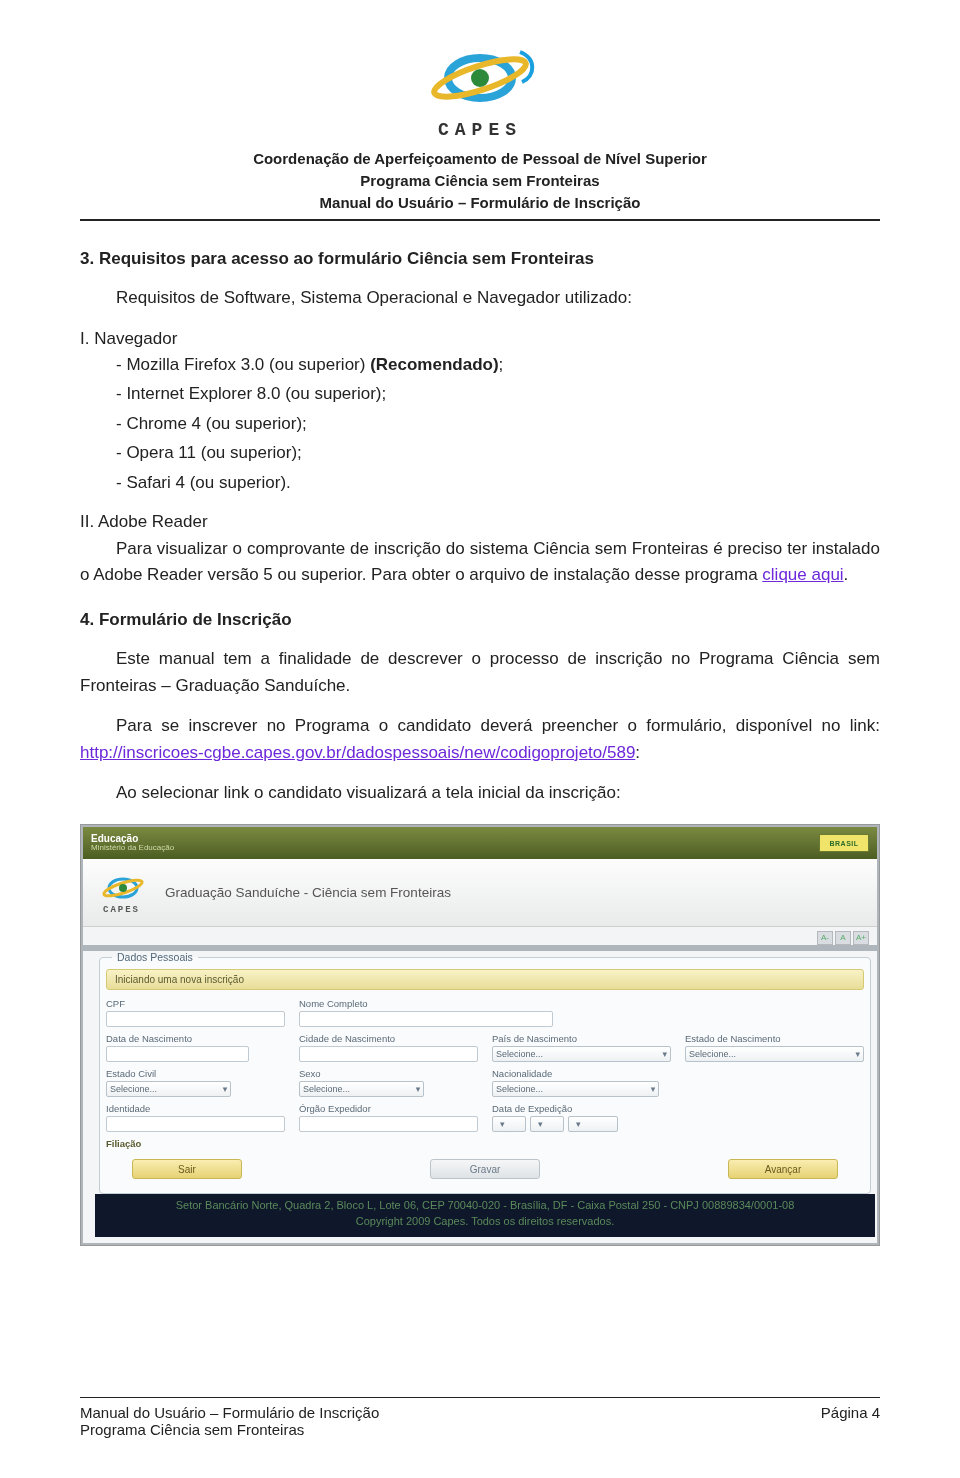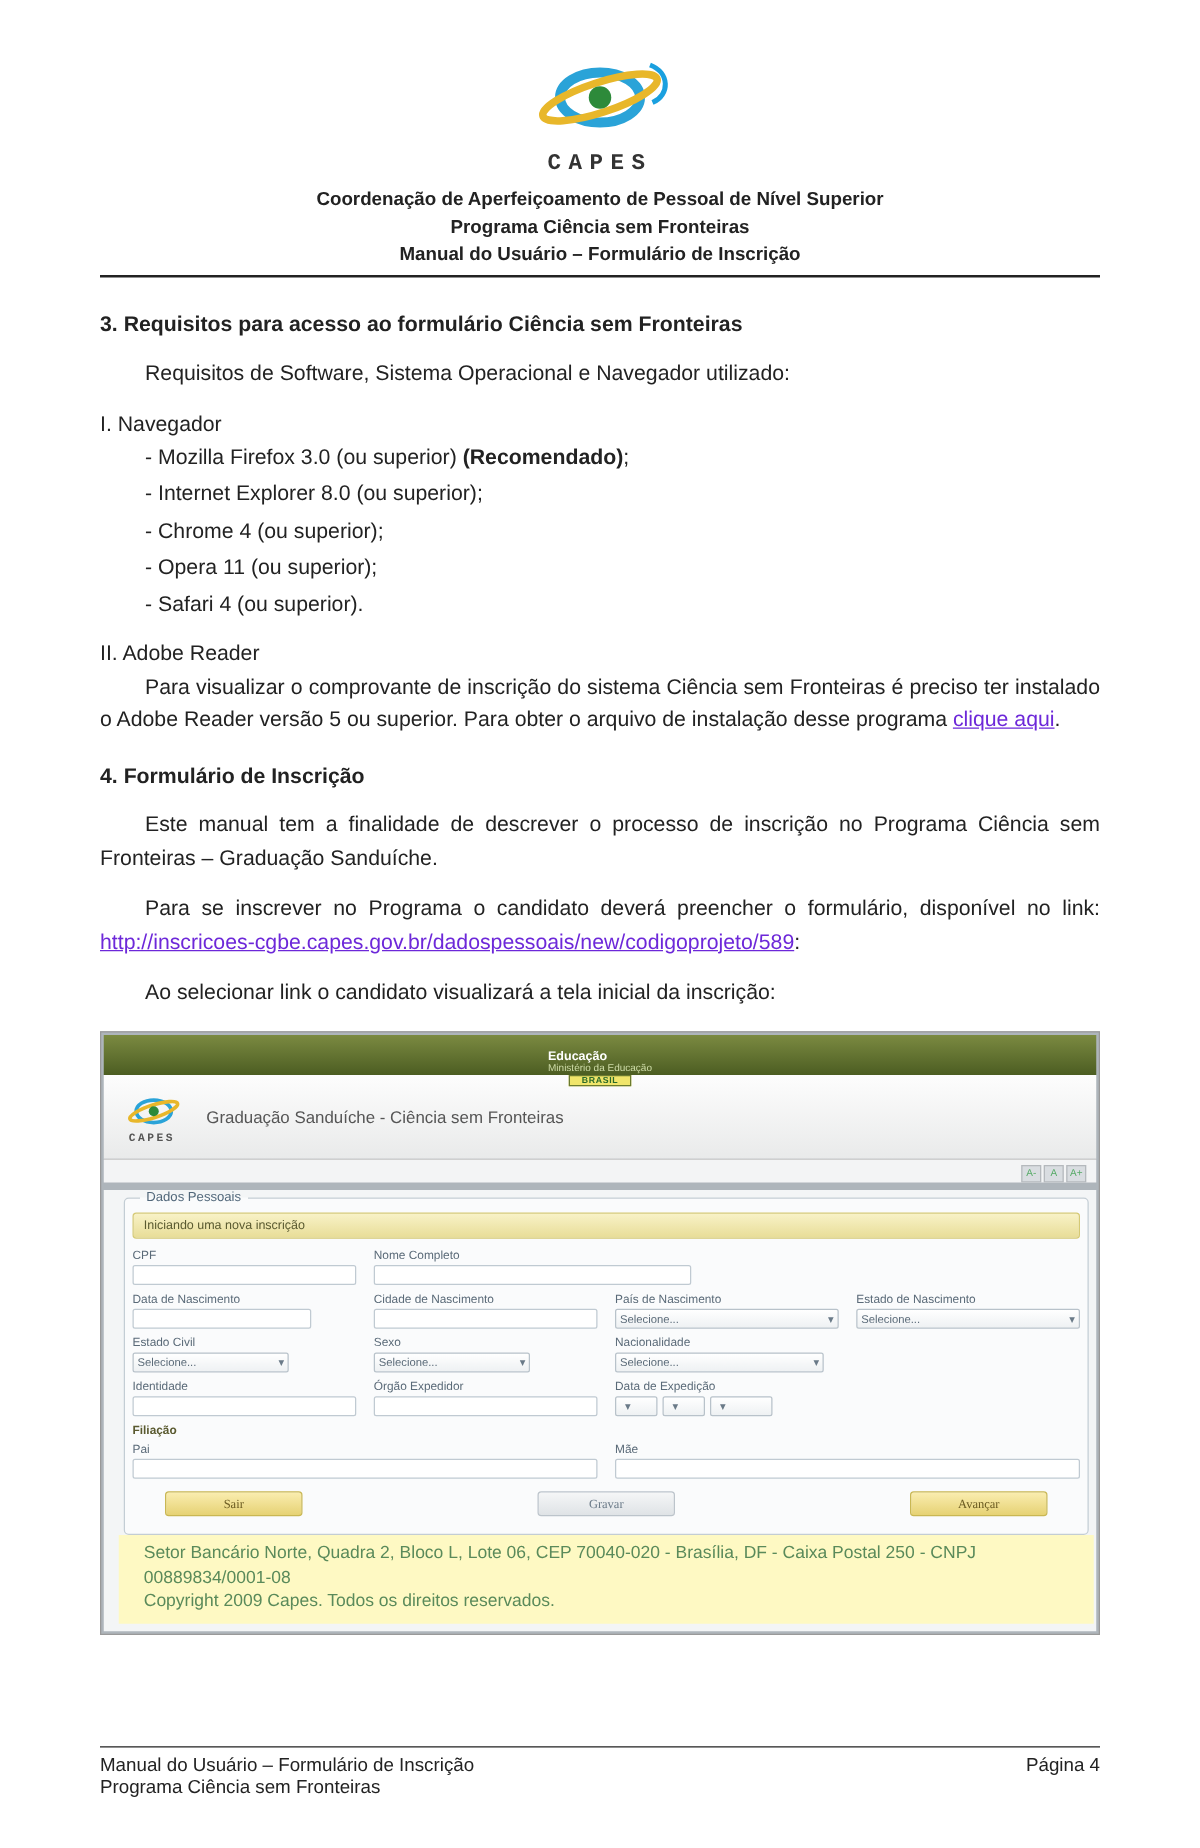--- a/index.html
+++ b/index.html
@@ -67,21 +67,20 @@
     border: 1px solid #999;
     padding: 2px;
   }
   .ss-topbar {
     height: 32px;
     background: linear-gradient(180deg,#7b8a41 0%,#4c5d22 100%);
     display: flex;
     justify-content: space-between;
     align-items: center;
     padding: 12px 8px;
-    flex-direction: column;
   }
   .ss-topbar-left {
     display: flex;
     flex-direction: column;
     font-size: 8px;
     color: #cfdca8;
     line-height: 1.1;
   }
   .ss-brasil {
     width: 50px;
@@ -192,21 +191,20 @@
   .ss-sublabel {
     font-size: 9.5px;
     font-weight: bold;
     color: #5a5a30;
     margin-top: 6px;
   }
   .ss-btnrow {
     display: flex;
     justify-content: space-between;
     padding: 10px 26px 4px 26px;
-    font-family: Liberation Serif, serif;
   }
   .ss-btn {
     width: 110px;
     height: 20px;
     border-radius: 3px;
     font-size: 10px;
     display: flex;
     align-items: center;
     justify-content: center;
     cursor: pointer;
@@ -215,26 +213,26 @@
     background: linear-gradient(180deg,#faedb0,#e6d274);
     border: 1px solid #c9b753;
     color: #6a5a20;
   }
   .ss-btn.grey {
     background: linear-gradient(180deg,#f5f6f7,#dfe3e6);
     border: 1px solid #bcc4cb;
     color: #6a7a88;
   }
   .ss-footer {
-    text-align: left;
-    font-size: 14px;
+    text-align: center;
+    font-size: 11px;
     color: #5a8a5a;
     padding: 4px 20px 8px 20px;
     line-height: 1.4;
-    background: #fef9c3;
+    background: #0f172a;
   }
   .page-footer {
     position: absolute;
     bottom: 40px;
     left: 80px;
     right: 80px;
     border-top: 1px solid #222;
     padding-top: 6px;
     font-size: 15px;
     display: flex;
@@ -382,30 +380,20 @@
             <span class="ss-label">Data de Expedição</span>
             <div style="display:flex;gap:4px;">
               <div class="ss-select" style="width:34px;"></div>
               <div class="ss-select" style="width:34px;"></div>
               <div class="ss-select" style="width:50px;"></div>
             </div>
           </div>
         </div>
 
         <div class="ss-sublabel">Filiação</div>
-        <div class="ss-grid" style="grid-template-columns:1fr 1fr; margin-top:4px;">
-          <div class="ss-cell">
-            <span class="ss-label">Pai</span>
-            <div class="ss-input"></div>
-          </div>
-          <div class="ss-cell">
-            <span class="ss-label">Mãe</span>
-            <div class="ss-input"></div>
-          </div>
-        </div>
 
         <div class="ss-btnrow">
           <div class="ss-btn yellow">Sair</div>
           <div class="ss-btn grey">Gravar</div>
           <div class="ss-btn yellow">Avançar</div>
         </div>
       </fieldset>
       <div class="ss-footer">
         <div>Setor Bancário Norte, Quadra 2, Bloco L, Lote 06, CEP 70040-020 - Brasília, DF - Caixa Postal 250 - CNPJ 00889834/0001-08</div>
         <div>Copyright 2009 Capes. Todos os direitos reservados.</div>

